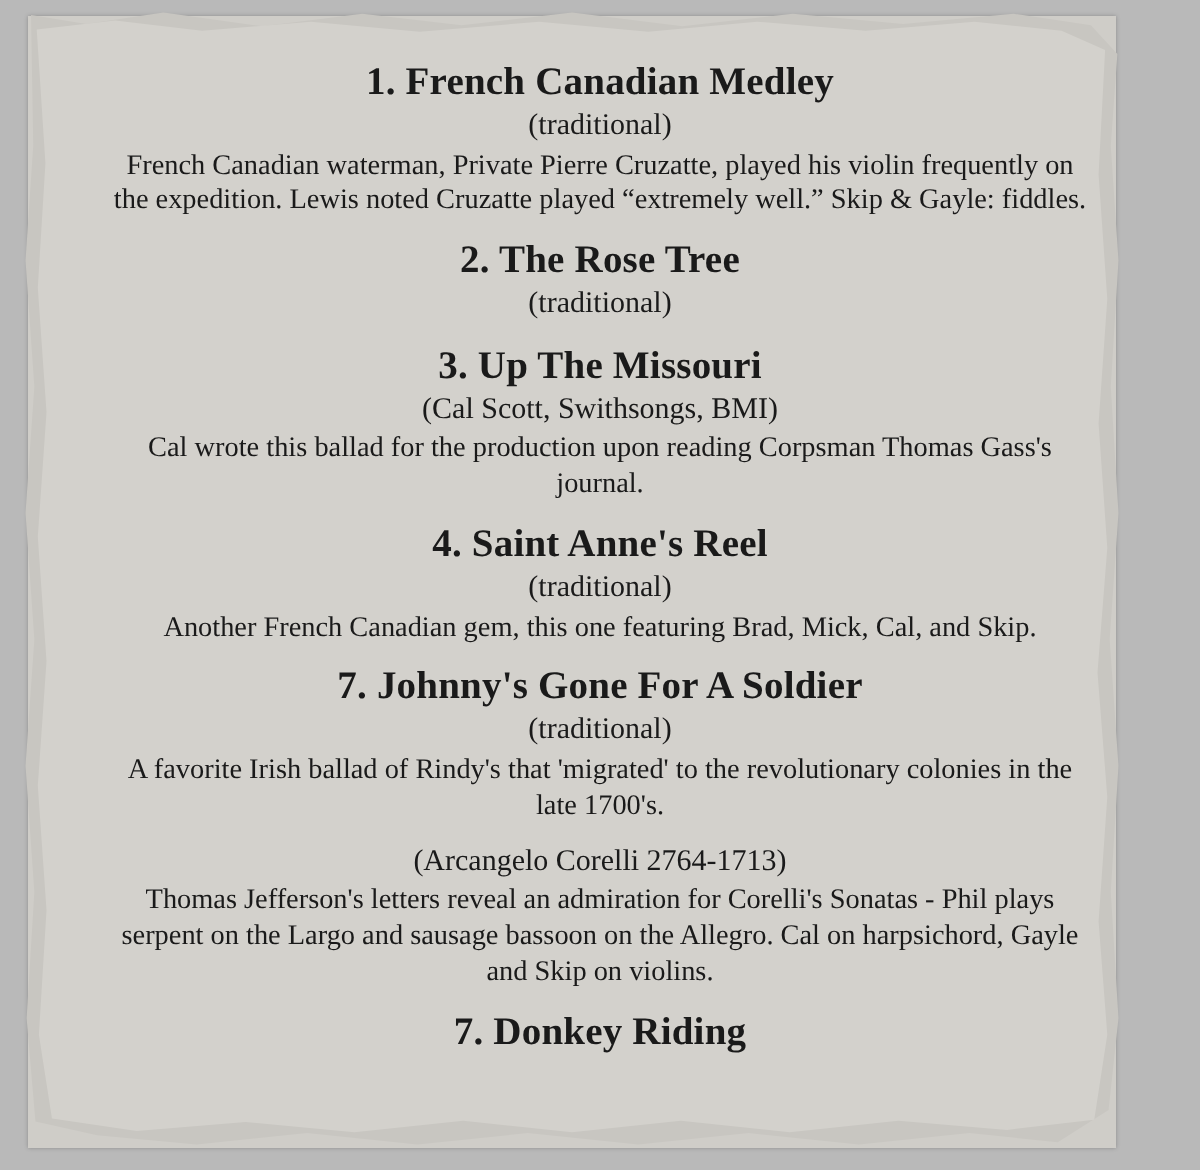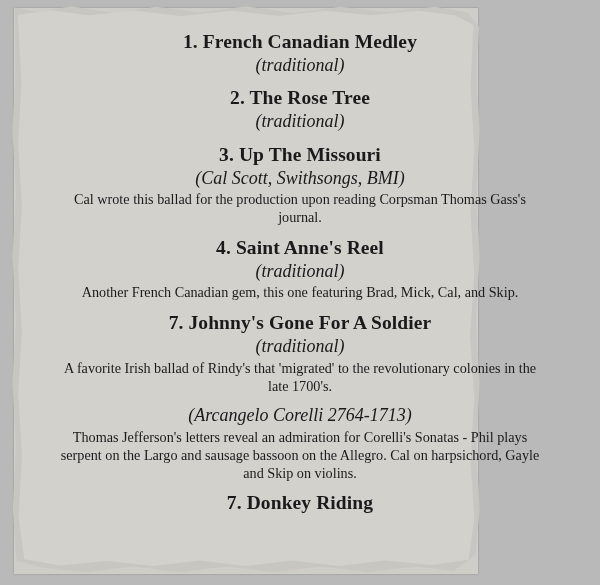--- a/index.html
+++ b/index.html
@@ -10,21 +10,21 @@
     width: 600px;
     height: 585px;
     background: #b9b9b9;
     font-family: "Liberation Serif", serif;
     overflow: hidden;
   }
   #liner {
     position: absolute;
     left: 14px;
     top: 8px;
-    width: 464px;
+    width: 544px;
     height: 566px;
     background: #cfcdc8;
     box-shadow: 0 0 2px rgba(0,0,0,0.25);
   }
   
   #liner::before {
     content: "";
     position: absolute;
     left: -4px; top: -4px; right: -4px; bottom: -4px;
     background: #c8c6c1;
@@ -69,42 +69,42 @@
     letter-spacing: 0.1px;
     line-height: 1.18;
   }
   .subtitle {
     font-weight: bold;
     font-size: 14.5px;
     line-height: 1.25;
     margin-top: 1px;
   }
   .credit {
-    font-style: italic;
-    font-size: 18px;
+    font-size: 15px;
     line-height: 1.3;
     margin-top: 1px;
   }
   .desc {
     font-size: 14.2px;
     line-height: 1.26;
     margin-top: 1px;
     padding: 0 42px;
   }
 </style>
 </head>
 <body>
 
 <div id="liner">
   <div id="paper"></div>
   <div id="content">
 
     <div class="track">
       <div class="title">1. French Canadian Medley</div>
       <div class="credit">(traditional)</div>
+      <div class="desc">French Canadian waterman, Private Pierre Cruzatte, played his violin frequently on the expedition. Lewis noted Cruzatte played “extremely well.” Skip &amp; Gayle: fiddles.</div>
     </div>
 
     <div class="track">
       <div class="title">2. The Rose Tree</div>
       <div class="credit">(traditional)</div>
     </div>
 
     <div class="track">
       <div class="title">3. Up The Missouri</div>
       <div class="credit">(Cal Scott, Swithsongs, BMI)</div>

